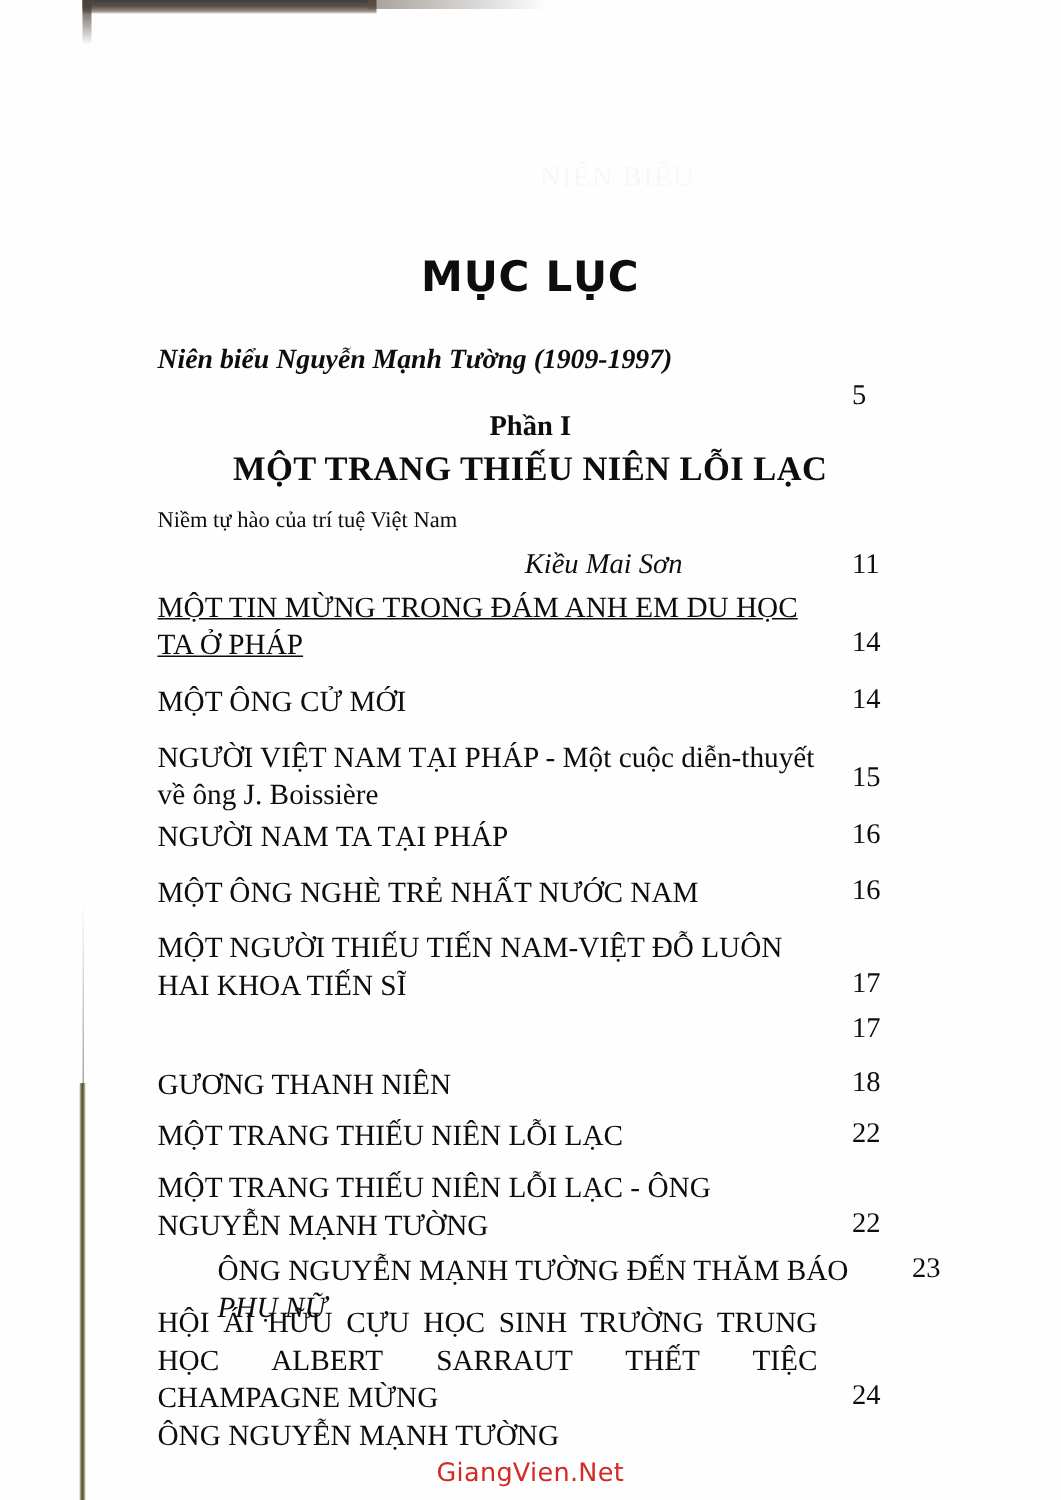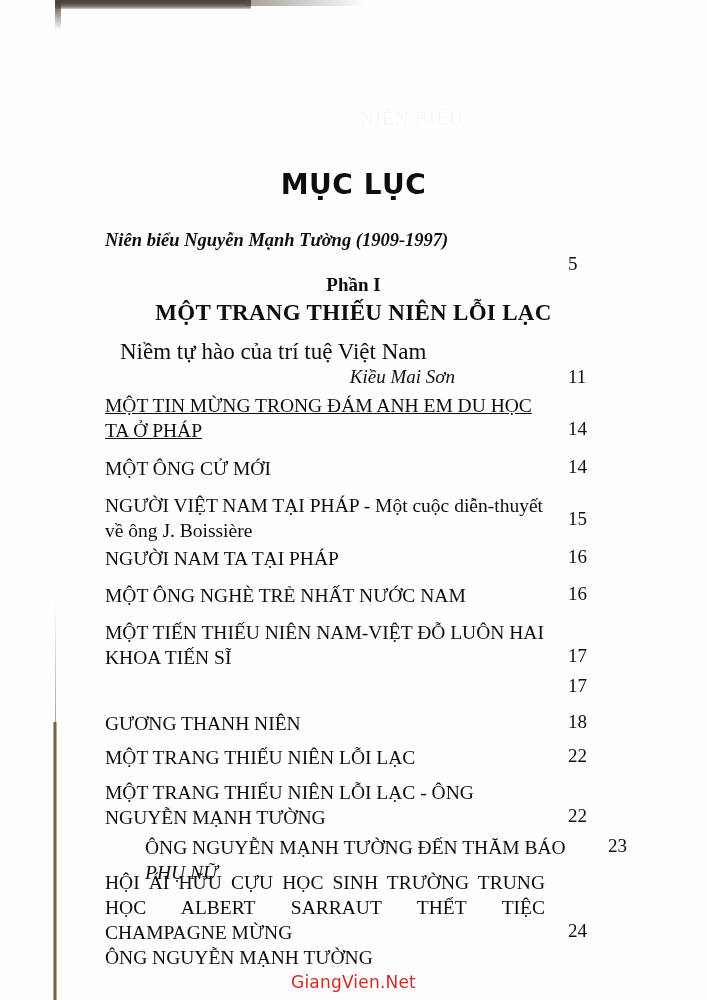--- a/index.html
+++ b/index.html
@@ -131,23 +131,23 @@
     top: 300px;
     width: 707px;
     text-align: center;
     font-weight: bold;
     font-size: 23px;
     letter-spacing: 0.3px;
   }
 
   .plain-head {
     position: absolute;
-    left: 120px;
+    left: 105px;
     top: 339px;
-    font-size: 23px;
+    font-size: 15px;
   }
   .author-line {
     position: absolute;
     left: 105px;
     top: 366px;
     width: 500px;
   }
   .author-line .auth {
     position: absolute;
     left: 0;
@@ -230,21 +230,21 @@
         </div>
         <div class="row" style="top: 546px;">
           <span class="txt">NGƯỜI NAM TA TẠI PHÁP</span>
           <span class="pg" style="top: 0px;">16</span>
         </div>
         <div class="row" style="top: 583px;">
           <span class="txt">MỘT ÔNG NGHÈ TRẺ NHẤT NƯỚC NAM</span>
           <span class="pg" style="top: 0px;">16</span>
         </div>
         <div class="row" style="top: 620px;">
-          <span class="txt">MỘT TIẾN THIẾU NIÊN NAM-VIỆT ĐỖ LUÔN HAI KHOA TIẾN SĨ</span>
+          <span class="txt">MỘT NGƯỜI THIẾU TIẾN NAM-VIỆT ĐỖ LUÔN HAI KHOA TIẾN SĨ</span>
           <span class="pg" style="top: 25px;">17</span>
         </div>
         <div class="row" style="top: 675px;">
           <span class="pg" style="top: 0px;">17</span>
         </div>
         <div class="row" style="top: 711px;">
           <span class="txt">GƯƠNG THANH NIÊN</span>
           <span class="pg" style="top: 0px;">18</span>
         </div>
         <div class="row" style="top: 745px;">

